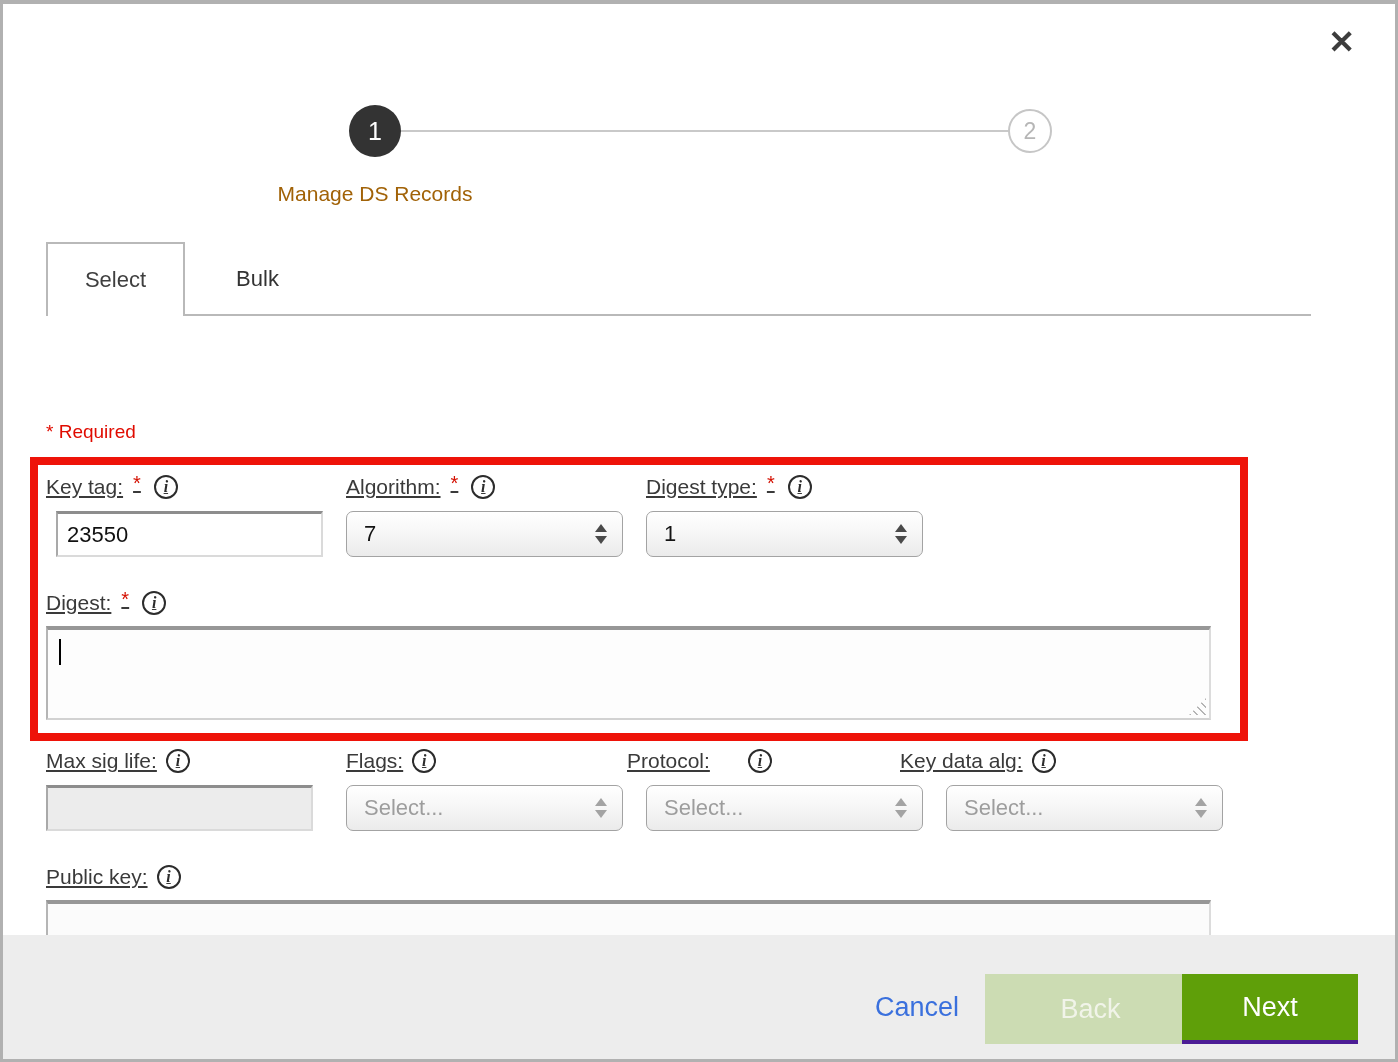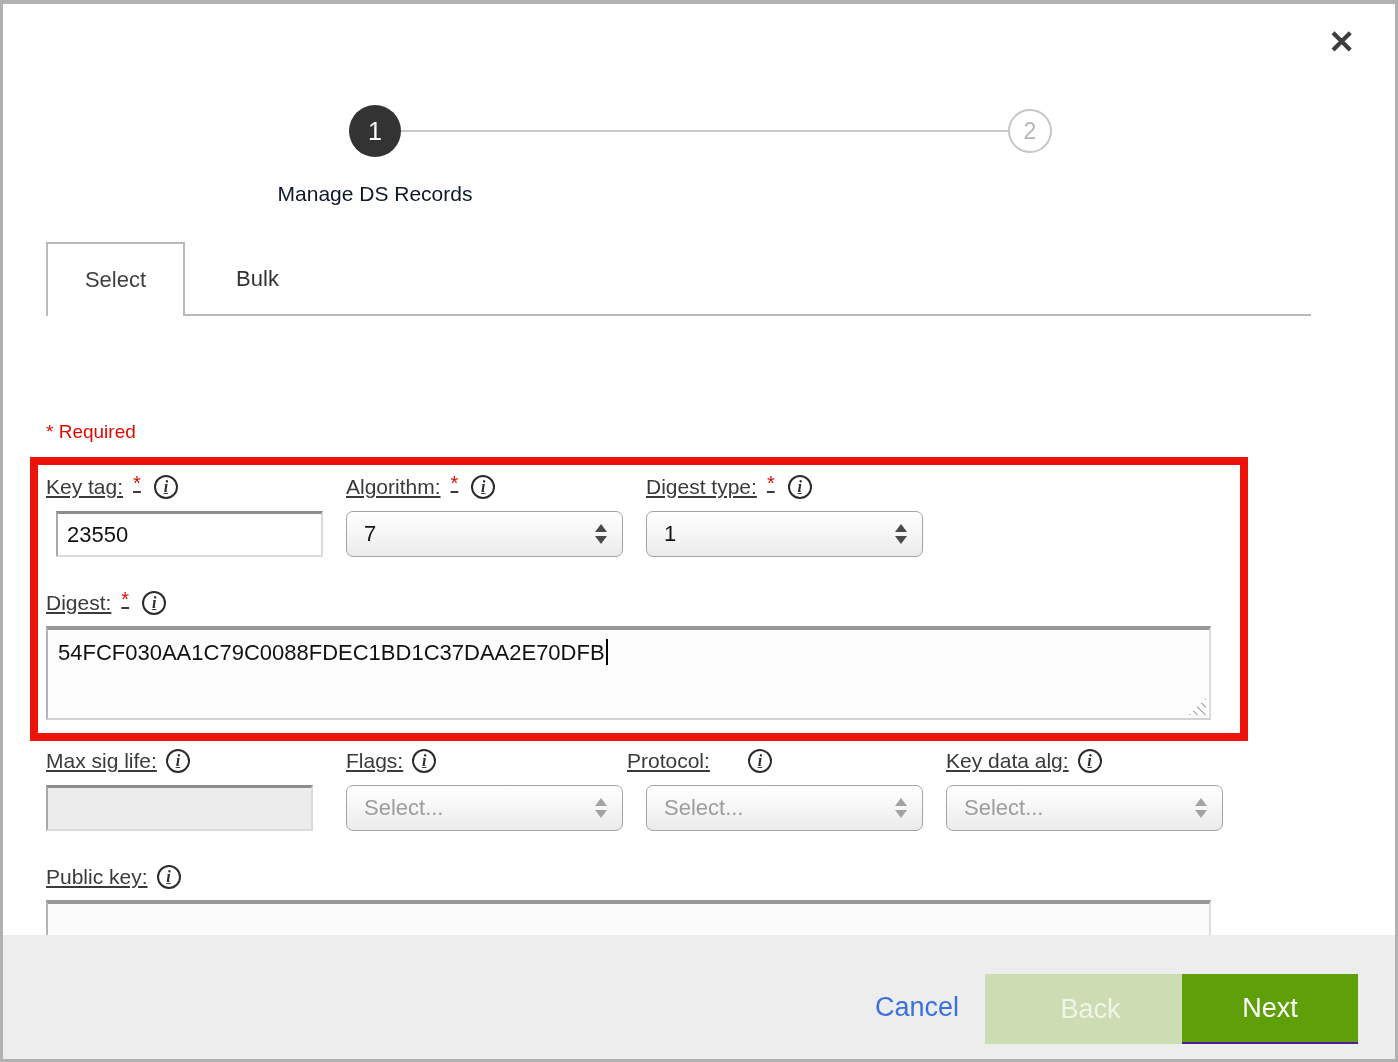--- a/index.html
+++ b/index.html
@@ -11,21 +11,21 @@
   }
   
   .close-btn { position:absolute; top:22px; right:40px; font-size:32px; font-weight:bold;
     color:#3d3d3d; cursor:pointer; line-height:1; }
   
   .step-line { position:absolute; left:372px; top:126px; width:656px; height:2px; background:#c9c9c9; }
   .step-circle { position:absolute; border-radius:50%; display:flex; align-items:center; justify-content:center; }
   .step-circle.active { left:346px; top:101px; width:52px; height:52px; background:#333; color:#fff; font-size:25px; }
   .step-circle.inactive { left:1005px; top:105px; width:44px; height:44px; background:#fff;
     border:2px solid #c6c6c6; color:#b6b6b6; font-size:23px; }
-  .step-label { position:absolute; top:178px; width:320px; text-align:center; color:#0f172a; font-size:21px; }
+  .step-label { position:absolute; top:178px; width:320px; text-align:center; color:#a16207; font-size:21px; }
   .step-label.one { left:212px; } .step-label.two { left:868px; }
   
   .tab-single { position:absolute; left:43px; top:238px; width:139px; height:74px;
     border:2px solid #b9b9b9; border-bottom:none; background:#fff;
     display:flex; align-items:center; justify-content:center; font-size:22px; color:#3f3f3f; }
   .tab-bulk { position:absolute; left:192px; top:238px; width:125px; height:74px;
     display:flex; align-items:center; justify-content:center; font-size:22px; color:#333; cursor:pointer; }
   .tab-underline { position:absolute; left:182px; top:310px; width:1126px; height:2px; background:#b9b9b9; }
   
   .page-title { position:absolute; left:43px; top:351px; font-size:30px; font-weight:bold; color:#0d0d0d; }
@@ -69,26 +69,26 @@
   .caret { display:inline-block; width:2px; height:26px; background:#000; vertical-align:text-bottom; margin-left:1px; }
   .grip { position:absolute; right:3px; bottom:3px; width:17px; height:17px;
     background:repeating-linear-gradient(45deg, #b5b5b5 0 1.5px, transparent 1.5px 5.5px);
     clip-path:polygon(100% 0, 100% 100%, 0 100%); }
   
   .footer { position:absolute; left:0; right:0; bottom:0; height:124px; background:#ededed; z-index:10; }
   .cancel-link { position:absolute; left:872px; top:988px; font-size:27px; color:#3a70dd; z-index:11; cursor:pointer; }
   .btn { position:absolute; top:970px; height:70px; display:flex; align-items:center; justify-content:center;
     font-size:27px; z-index:11; border:none; }
   .btn-back { left:982px; width:211px; background:#ccdcb3; color:#f1f4e9; cursor:default; }
-  .btn-next { left:1179px; width:176px; background:#5f9f09; border-bottom:2px solid #4c1d95; color:#fff; cursor:pointer; }
+  .btn-next { left:1179px; width:176px; background:#5f9f09; border-bottom:4px solid #4c1d95; color:#fff; cursor:pointer; }
   
   .pos-keytag-l { left:43px; top:468px; } .pos-algo-l { left:343px; top:468px; } .pos-digtype-l { left:643px; top:468px; }
   .pos-digest-l { left:43px; top:584px; }
   .pos-maxsig-l { left:43px; top:742px; } .pos-flags-l { left:343px; top:742px; }
-  .pos-proto-l { left:624px; top:742px;gap:29px; } .pos-keyalg-l { left:943px; top:742px; }
+  .pos-proto-l { left:624px; top:742px;gap:29px; } .pos-keyalg-l { left:897px; top:742px; }
   .pos-pubkey-l { left:43px; top:858px; }
   
   .pos-keytag-f { left:53px; top:507px; } .pos-algo-f { left:343px; top:507px; } .pos-digtype-f { left:643px; top:507px; }
   .pos-maxsig-f { left:43px; top:781px; } .pos-flags-f { left:343px; top:781px; }
   .pos-proto-f { left:643px; top:781px; } .pos-keyalg-f { left:943px; top:781px; }
 </style>
 </head>
 <body>
 
 <div class="modal">
@@ -139,21 +139,21 @@
         <span class="arrow-down"></span>
     </span>
   </div>
 
   <div class="flabel pos-digest-l">
     <span>Digest:</span>
     <span class="req">*</span>
     <span class="info-icon">i</span>
   </div>
   <div class="textarea digest">
-    <span>54FCF030AA1C79C0088FDEC1BD1C37DAA2E70DFB</span><span class="caret"></span>
+    <span class="caret"></span>
     <span class="grip"></span>
   </div>
 
   <div class="flabel pos-maxsig-l">
     <span>Max sig life:</span>
     <span class="info-icon">i</span>
   </div>
   <div class="flabel pos-flags-l">
     <span>Flags:</span>
     <span class="info-icon">i</span>

